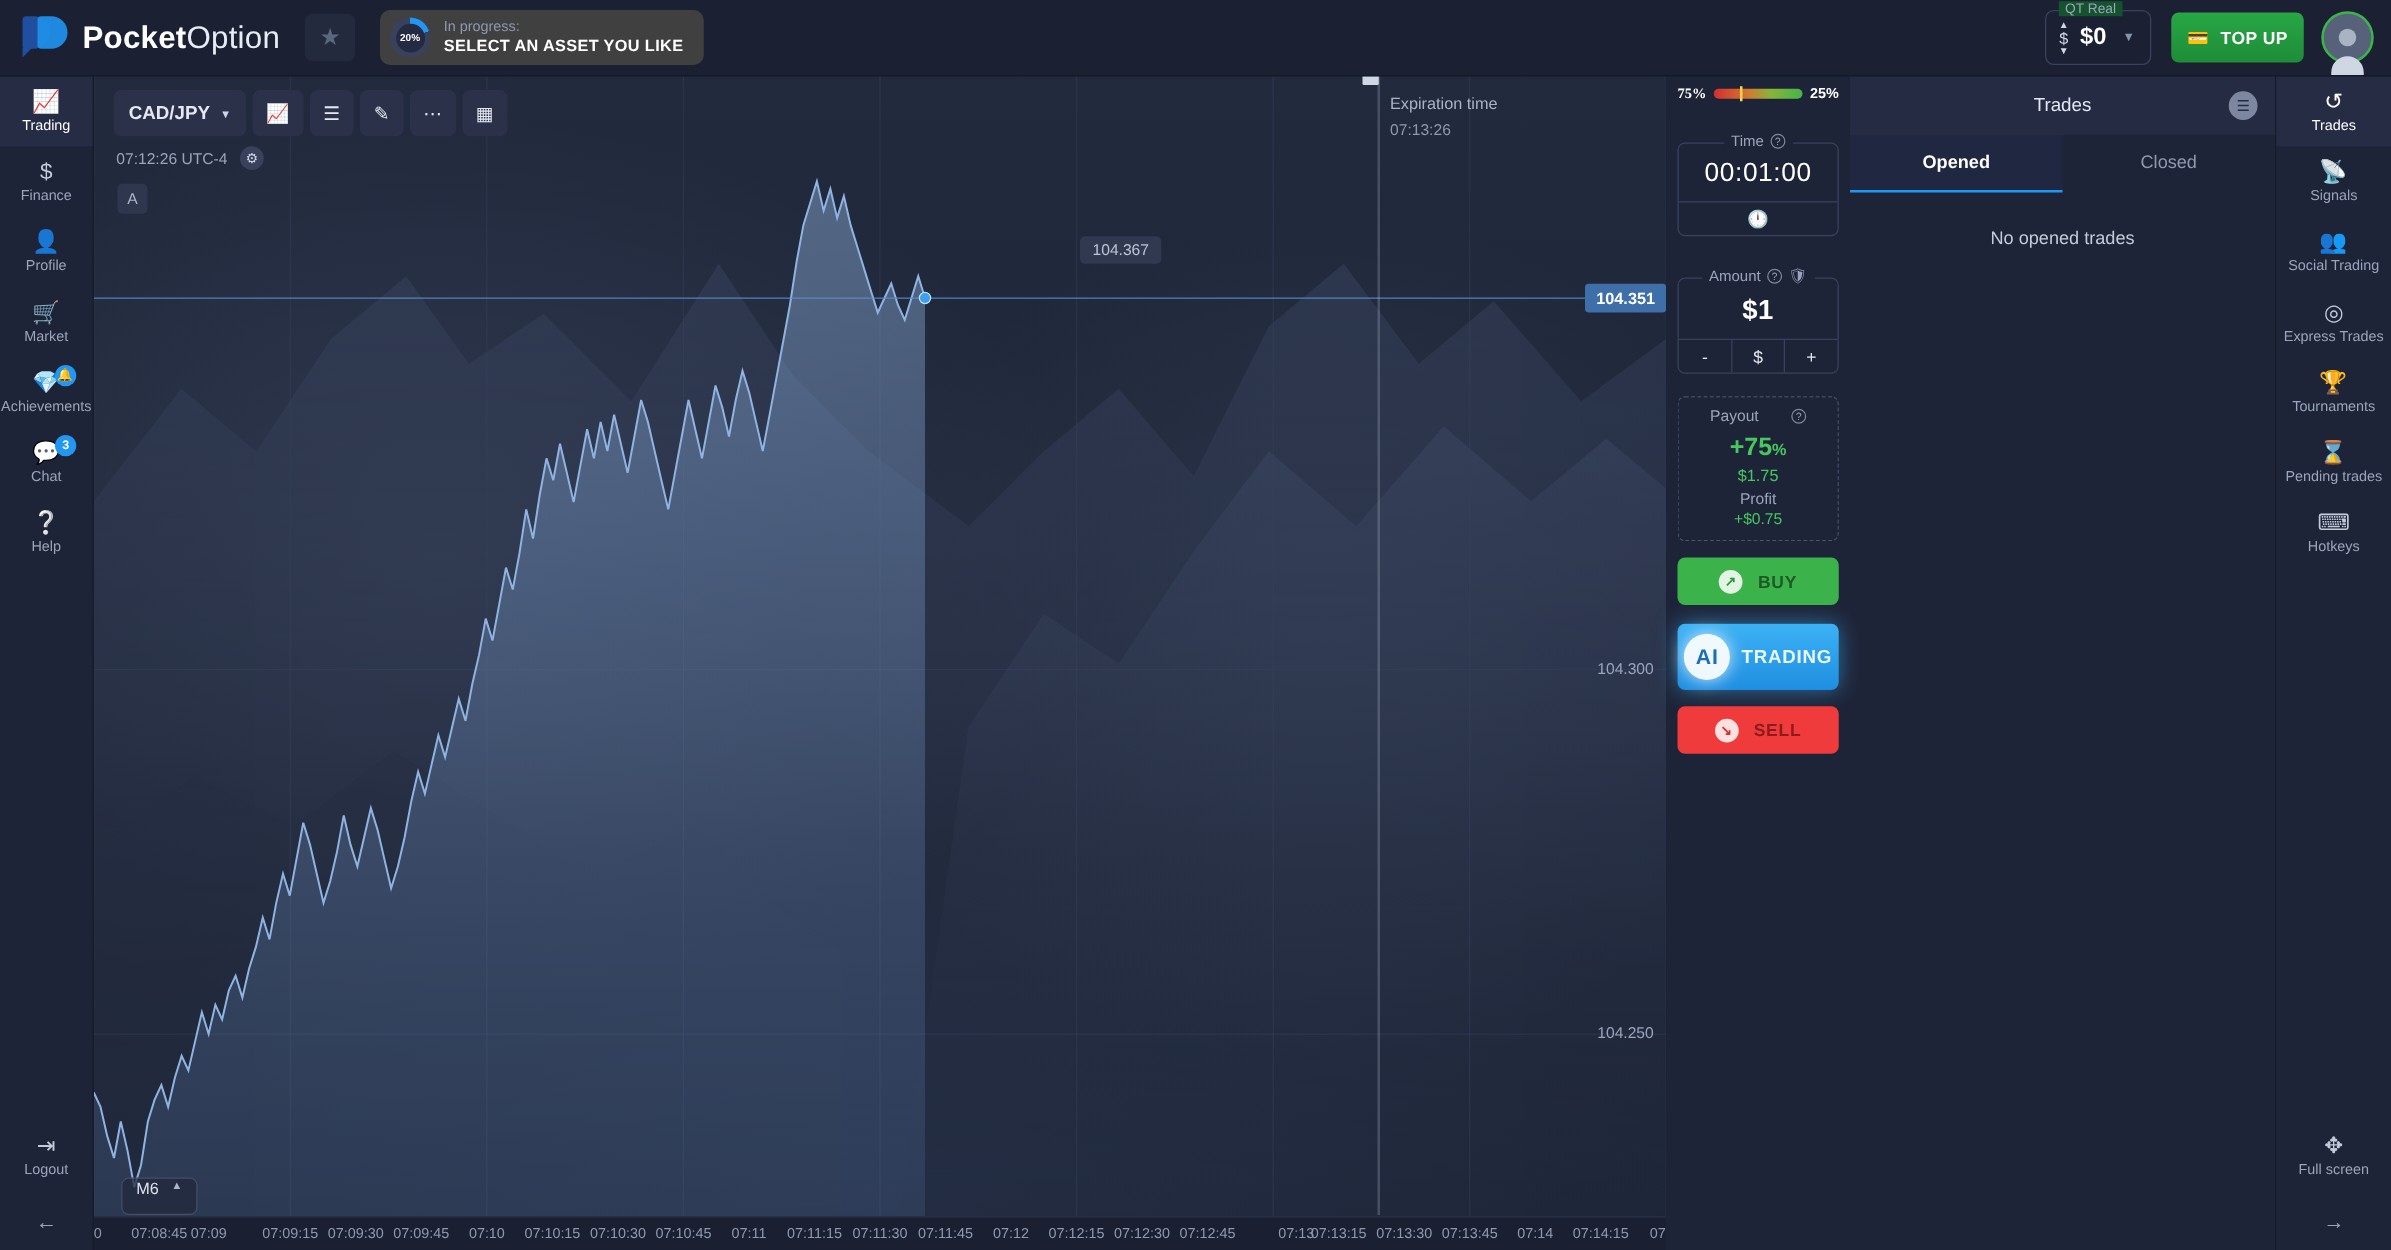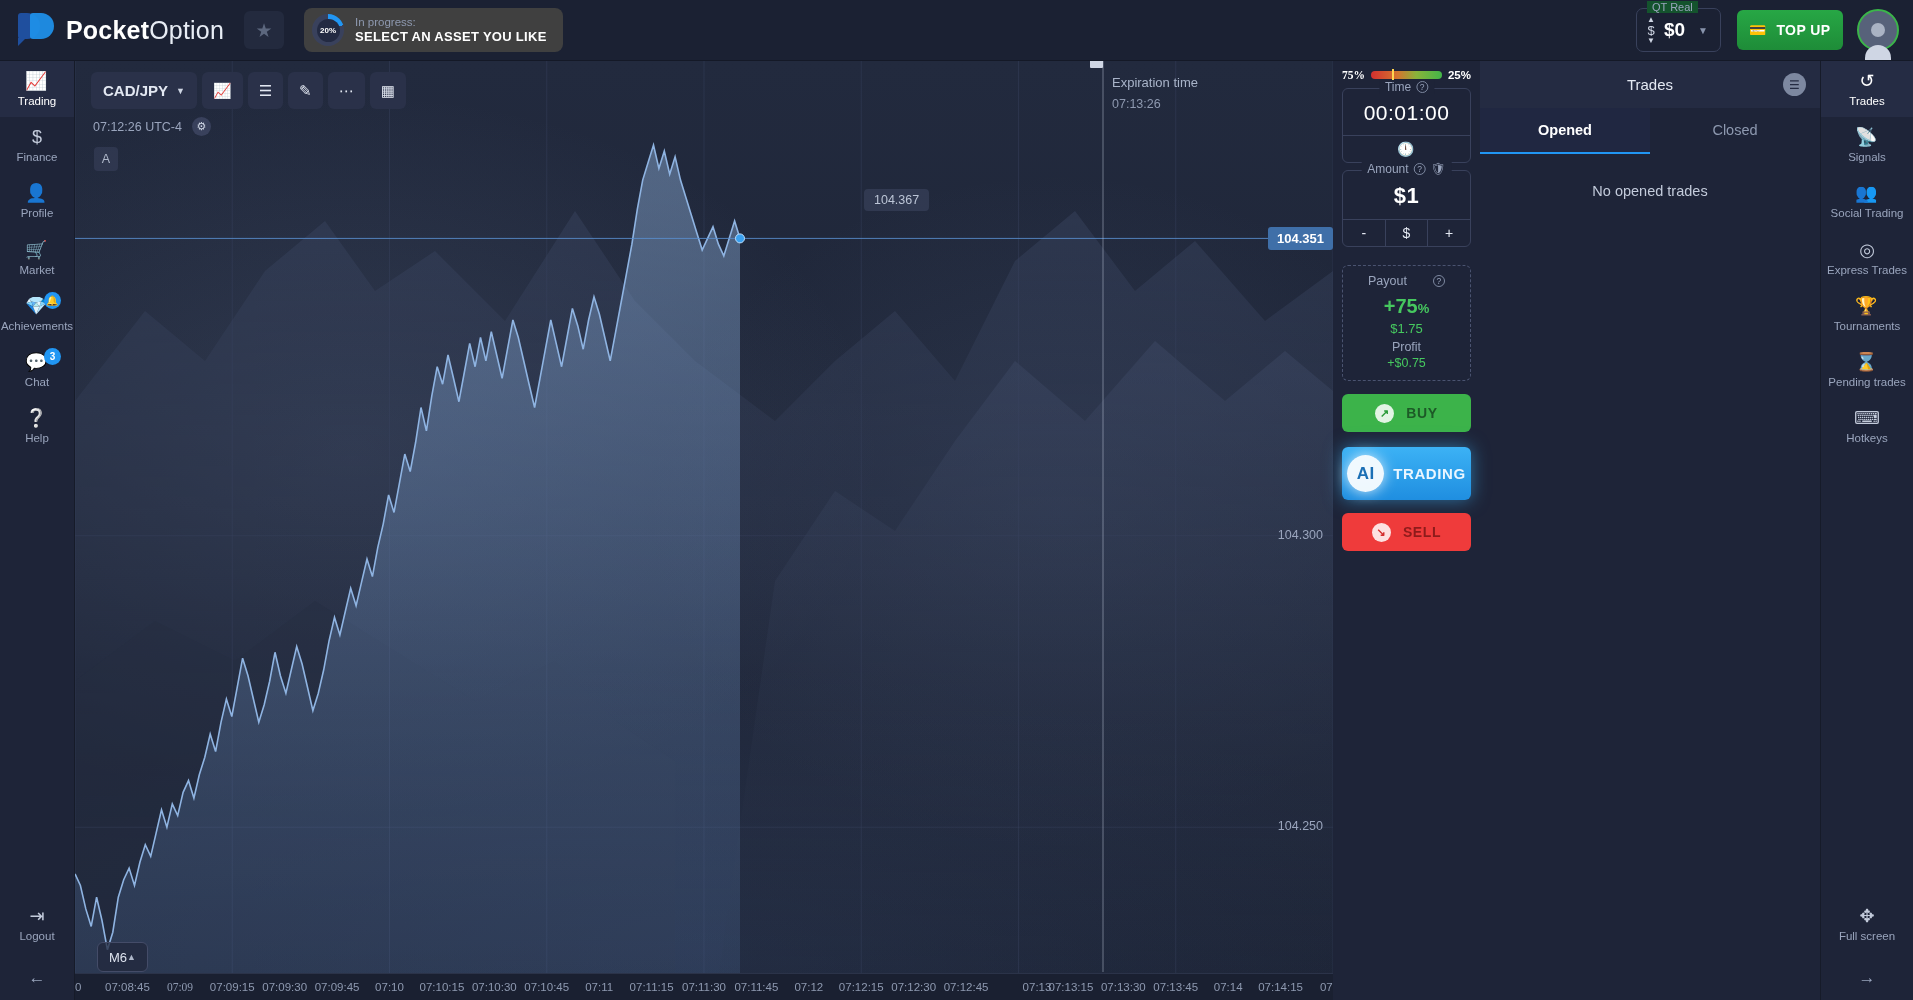--- a/index.html
+++ b/index.html
@@ -151,21 +151,21 @@
     font-size: 11px; display: flex; align-items: center; justify-content: center; cursor: pointer;
   }
   .a-badge {
     position: absolute; left: 19px; top: 86px; width: 24px; height: 24px; border-radius: 4px;
     background: rgba(58,66,92,.55); color: #aeb7c9; font-size: 12.5px;
     display: flex; align-items: center; justify-content: center; cursor: pointer; z-index: 12;
   }
   .tf-btn {
     position: absolute; left: 22px; bottom: 28px; height: 30px; padding: 0 11px; z-index: 12;
     border: 1px solid #444c68; border-radius: 6px; background: rgba(33,40,60,.75);
-    display: flex; align-items: center; color: #dde3ee; font-size: 13px; cursor: pointer;
+    display: flex; align-items: flex-start; gap: 10px; color: #dde3ee; font-size: 13px; cursor: pointer;
   }
   .tf-btn .up { font-size: 9px; color: #aeb7c9; }
 
   .exp-flag { position: absolute; left: 1027px; top: 0; width: 2px; height: 911px; background: rgba(210,220,235,.22); z-index: 8; }
   .exp-flag:before { content:""; position:absolute; left:-12px; top:-5px; width:13px; height:12px; background:#cfd6e4; border-radius:1px; }
   .exp-lbl { position: absolute; left: 1037px; top: 14px; z-index: 10; }
   .exp-lbl .e1 { font-size: 13px; color: #a9b4c9; }
   .exp-lbl .e2 { font-size: 12.5px; color: #8e99b0; margin-top: 7px; }
 
   .price-tag {
@@ -189,21 +189,21 @@
     position: absolute; left: 1333px; top: 61px; width: 147px; height: 939px;
     background: #1e2438; padding: 8px 9px; z-index: 30;
   }
   .sentiment { display: flex; align-items: center; gap: 6px; font-size: 11.5px; font-weight: 700; }
   .sent-l { color: #fff; font-family: Liberation Serif, serif; }
   .sent-r { color: #fff; }
   .sent-bar { flex: 1; height: 8px; border-radius: 5px; position: relative;
     background: linear-gradient(90deg,#d32f2f 0%, #d3762f 38%, #8ab33a 64%, #43b649 100%); }
   .sent-bar .knob { position: absolute; left: 30%; top: -2px; width: 2px; height: 12px; background: #ffd54f; }
 
-  .field { border: 1px solid #39415c; border-radius: 6px; margin-top: 7px; position: relative; }
+  .field { border: 1px solid #39415c; border-radius: 6px; margin-top: 33px; position: relative; }
   .field-label {
     position: absolute; top: -9px; left: 50%; transform: translateX(-50%);
     background: #1e2438; padding: 0 6px; font-size: 12px; color: #9aa5bd; white-space: nowrap;
     display: flex; align-items: center; gap: 5px;
   }
   .qmark { width: 12px; height: 12px; border: 1px solid #7d88a0; border-radius: 50%;
     font-size: 8.5px; display: inline-flex; align-items: center; justify-content: center; color: #9aa5bd; }
   .big-val { text-align: center; color: #fff; font-size: 21px; font-weight: 400; padding: 12px 0 10px; letter-spacing: .5px; }
   .field-sub { border-top: 1px solid #39415c; display: flex; }
   .sub-cell {
@@ -450,21 +450,21 @@
     <div class="axis-price" id="ytick1" style="top: 758.248px;">104.250</div>
 
     <div class="tf-btn">
       <span>M6</span>
       <span class="up">▲</span>
     </div>
 
     <div id="time-axis">
         <div class="tick" style="left: 0px;">30</div>
         <div class="tick" style="left: 52.4167px;">07:08:45</div>
-        <div class="tick" style="left: 105px; font-family: Liberation Serif, serif;">07:09</div>
+        <div class="tick" style="left: 92px;">07:09</div>
         <div class="tick" style="left: 157.25px;">07:09:15</div>
         <div class="tick" style="left: 209.667px;">07:09:30</div>
         <div class="tick" style="left: 262.083px;">07:09:45</div>
         <div class="tick" style="left: 314.5px;">07:10</div>
         <div class="tick" style="left: 366.917px;">07:10:15</div>
         <div class="tick" style="left: 419.333px;">07:10:30</div>
         <div class="tick" style="left: 471.75px;">07:10:45</div>
         <div class="tick" style="left: 524.167px;">07:11</div>
         <div class="tick" style="left: 576.583px;">07:11:15</div>
         <div class="tick" style="left: 629px;">07:11:30</div>

